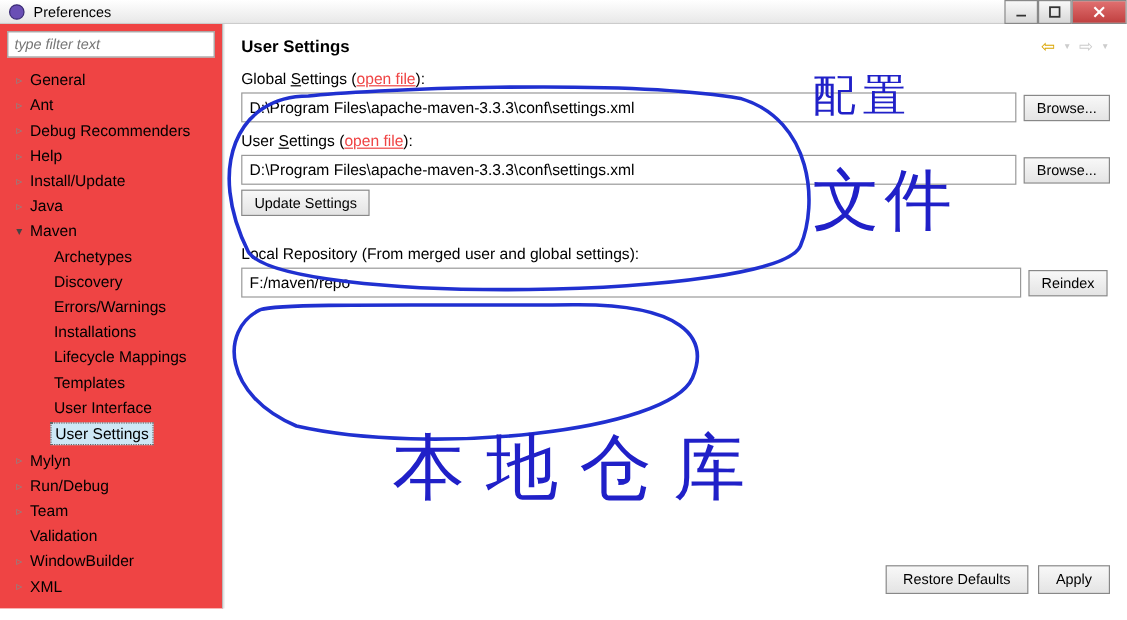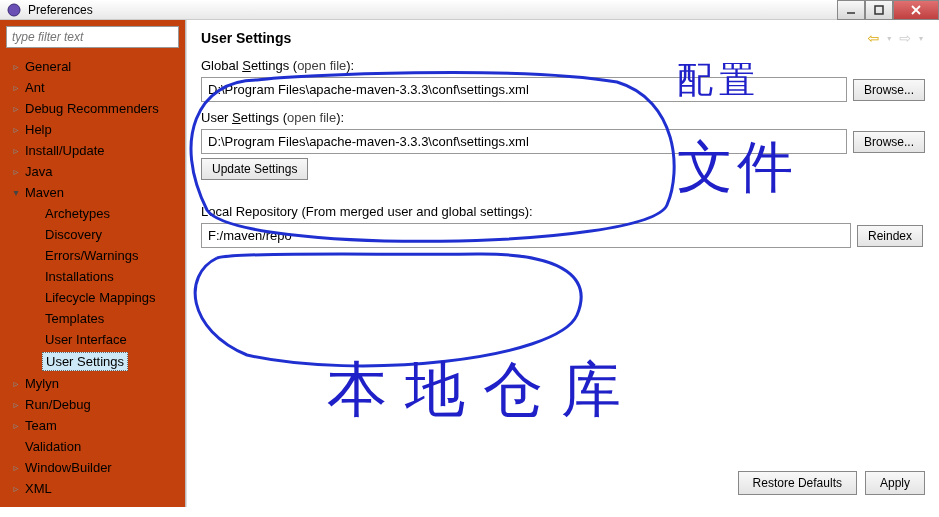--- a/index.html
+++ b/index.html
@@ -9,21 +9,21 @@
 .titlebar .icon { width: 16px; height: 16px; margin-right: 6px; display: inline-flex; align-items: center; justify-content: center; }
 .titlebar .title { font-size: 12px; color: #000; }
 .win-buttons { position: absolute; right: 0; top: 0; display: flex; height: 20px; }
 .win-btn { width: 28px; height: 20px; border: 1px solid #888; background: linear-gradient(#f8f8f8,#d8d8d8); display: flex; align-items: center; justify-content: center; font-size: 10px; }
 .win-btn.close { background: linear-gradient(#e07070,#c04040); color: #fff; width: 46px; }
 .win-btn.max { background: linear-gradient(#f8f8f8,#d8d8d8); }
 .win-btn svg { display: block; }
 
 .content { display: flex; height: 487px; }
 
-.sidebar { width: 186px; border-right: 1px solid #bbb; background: #c2410c; display: flex; flex-direction: column; }
+.sidebar { width: 186px; border-right: 1px solid #bbb; background: #ef4444; display: flex; flex-direction: column; }
 .filter-box { margin: 6px; padding: 3px 5px; border: 1px solid #999; font-style: italic; color: #888; font-size: 12px; }
 .tree { padding: 2px 0; overflow-y: auto; flex: 1; }
 .tree-item { display: flex; align-items: center; padding: 2px 0 2px 6px; cursor: default; font-size: 13px; white-space: nowrap; }
 .tree-item .arrow { width: 12px; display: inline-block; text-align: center; color: #666; font-size: 10px; }
 .tree-item .lbl { padding: 1px 3px; }
 .tree-item.lvl2 { padding-left: 30px; }
 .tree-item.lvl1 { padding-left: 10px; }
 .tree-item.selected .lbl { background: #cde8f6; border: 1px dotted #666; }
 .tree-item.expanded .arrow::before { content: "▾"; color: #444; }
 .tree-item.collapsed .arrow::before { content: "▹"; color: #888; }
@@ -31,21 +31,21 @@
 
 .main { flex: 1; padding: 10px 14px; position: relative; background: #fff; border-left: 1px solid #ddd; }
 .main-header { display: flex; align-items: center; margin-bottom: 12px; }
 .main-title { font-weight: bold; font-size: 14px; flex: 1; }
 .nav-arrows { display: flex; gap: 4px; align-items: center; }
 .nav-arrow { font-size: 14px; padding: 0 2px; }
 
 .field-group { margin-bottom: 8px; }
 .field-label { font-size: 13px; margin-bottom: 4px; display: block; }
 .field-label .u { text-decoration: underline; }
-.link { color: #404040; cursor: pointer; }
+.link { color: #ef4444; text-decoration: underline; cursor: pointer; }
 .row { display: flex; gap: 6px; align-items: center; }
 .text-input { flex: 1; border: 1px solid #999; padding: 4px 6px; font-size: 13px; background: #fff; max-width: 650px; }
 .btn { border: 1px solid #888; background: linear-gradient(#f8f8f8,#e4e4e4); padding: 3px 10px; font-size: 12px; cursor: pointer; }
 .update-btn { margin-top: 4px; }
 
 .footer-btns { position: absolute; bottom: 12px; right: 14px; display: flex; gap: 8px; }
 .footer-btns .btn { padding: 4px 14px; margin-top: 12px; }
 
 .annotation { position: absolute; pointer-events: none; }
 .hand { color: #2020c8; font-family: "Comic Sans MS", cursive; font-size: 36px; font-weight: 400; white-space: nowrap; }

